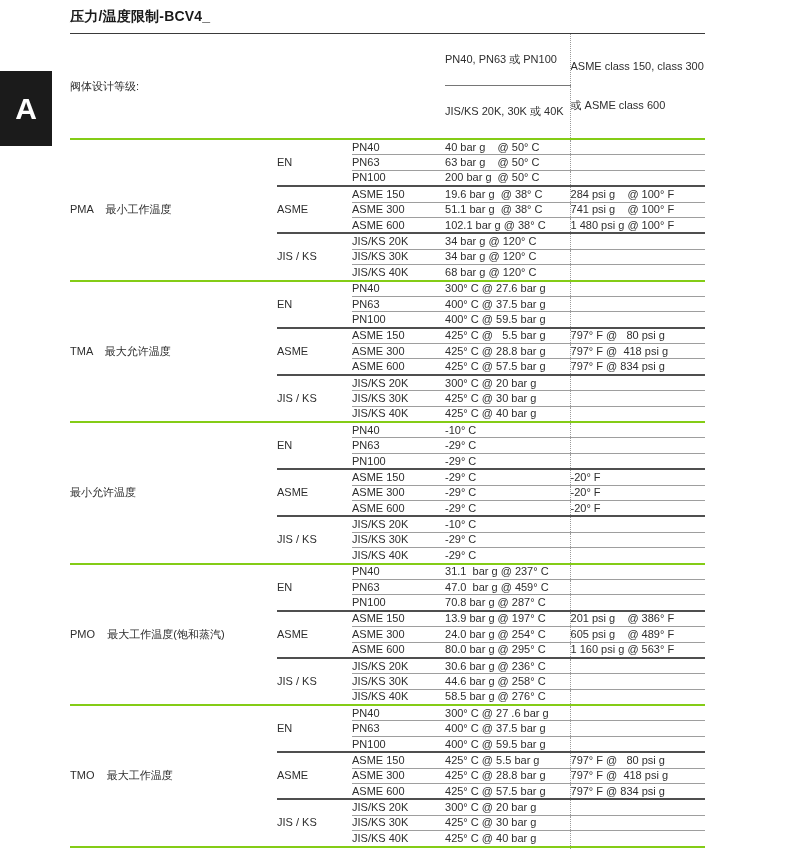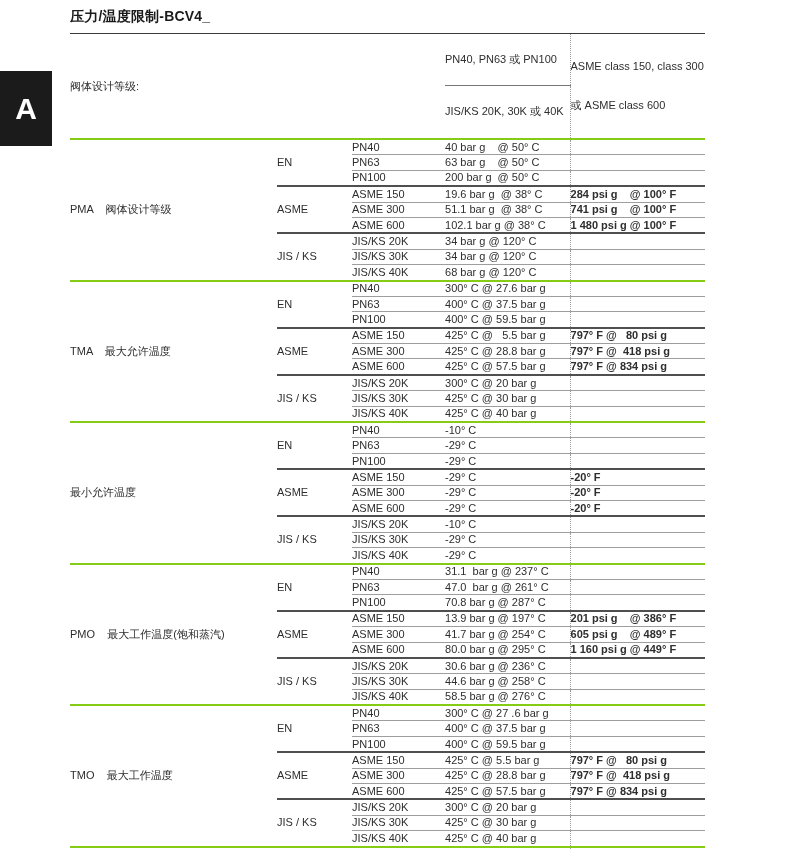--- a/index.html
+++ b/index.html
@@ -42,21 +42,21 @@
   td.hdr-metric2{padding-left:4px;}
   td.hdr-imp{
     padding-left:7px;border-left:1px dotted #9a9a9a;
     line-height:11.5px;vertical-align:middle;
   }
   
   td.prop{padding-left:3px;}
   td.std{padding-left:2px;}
   td.rating{padding-left:2px;}
   td.vm{padding-left:4px;margin-left:21px;}
-  td.vi{padding-left:7px;border-left:1px dotted #9a9a9a;font-weight:bold;}
+  td.vi{padding-left:7px;border-left:1px dotted #9a9a9a;}
   
   td.bt-row{border-top:1px solid #9e9e9e;}
   td.bt-std{border-top:2px solid #4f4f4f;}
   td.bt-prop{border-top:2px solid #84cc16;}
   tbody tr:last-child td.rating,
   tbody tr:last-child td.vm,
   tbody tr:last-child td.vi{border-bottom:1px solid #9e9e9e;}
   td.vbottom{vertical-align:bottom;padding-bottom:2px;}
 </style>
 </head>
@@ -84,21 +84,21 @@
         <div>ASME class 150, class 300</div>
         <div>或 ASME class 600</div>
       </td>
     </tr>
     <tr>
       <td class="hdr-metric2">JIS/KS 20K, 30K 或 40K</td>
     </tr>
   </thead>
   <tbody>
       <tr>
-        <td class="prop bt-prop" rowspan="9">PMA    阀体设计等级</td>
+        <td class="prop bt-prop" rowspan="9">PMA    最小工作温度</td>
         <td class="std bt-prop" rowspan="3">EN</td>
         <td class="rating bt-prop">PN40</td>
         <td class="vm bt-prop">40 bar g    @ 50° C</td>
         <td class="vi bt-prop"></td>
       </tr>
       <tr>
         <td class="rating bt-row">PN63</td>
         <td class="vm bt-row">63 bar g    @ 50° C</td>
         <td class="vi bt-row"></td>
       </tr>
@@ -239,43 +239,43 @@
       </tr>
       <tr>
         <td class="prop bt-prop" rowspan="9">PMO    最大工作温度(饱和蒸汽)</td>
         <td class="std bt-prop" rowspan="3">EN</td>
         <td class="rating bt-prop">PN40</td>
         <td class="vm bt-prop">31.1  bar g @ 237° C</td>
         <td class="vi bt-prop"></td>
       </tr>
       <tr>
         <td class="rating bt-row">PN63</td>
-        <td class="vm bt-row">47.0  bar g @ 261° C</td>
+        <td class="vm bt-row">47.0  bar g @ 459° C</td>
         <td class="vi bt-row"></td>
       </tr>
       <tr>
         <td class="rating bt-row">PN100</td>
         <td class="vm bt-row">70.8 bar g @ 287° C</td>
         <td class="vi bt-row"></td>
       </tr>
       <tr>
         <td class="std bt-std" rowspan="3">ASME</td>
         <td class="rating bt-std">ASME 150</td>
         <td class="vm bt-std">13.9 bar g @ 197° C</td>
         <td class="vi bt-std">201 psi g    @ 386° F</td>
       </tr>
       <tr>
         <td class="rating bt-row">ASME 300</td>
-        <td class="vm bt-row">41.7 bar g @ 254° C</td>
+        <td class="vm bt-row">24.0 bar g @ 254° C</td>
         <td class="vi bt-row">605 psi g    @ 489° F</td>
       </tr>
       <tr>
         <td class="rating bt-row">ASME 600</td>
         <td class="vm bt-row">80.0 bar g @ 295° C</td>
-        <td class="vi bt-row">1 160 psi g @ 449° F</td>
+        <td class="vi bt-row">1 160 psi g @ 563° F</td>
       </tr>
       <tr>
         <td class="std bt-std" rowspan="3">JIS / KS</td>
         <td class="rating bt-std">JIS/KS 20K</td>
         <td class="vm bt-std">30.6 bar g @ 236° C</td>
         <td class="vi bt-std"></td>
       </tr>
       <tr>
         <td class="rating bt-row">JIS/KS 30K</td>
         <td class="vm bt-row">44.6 bar g @ 258° C</td>

